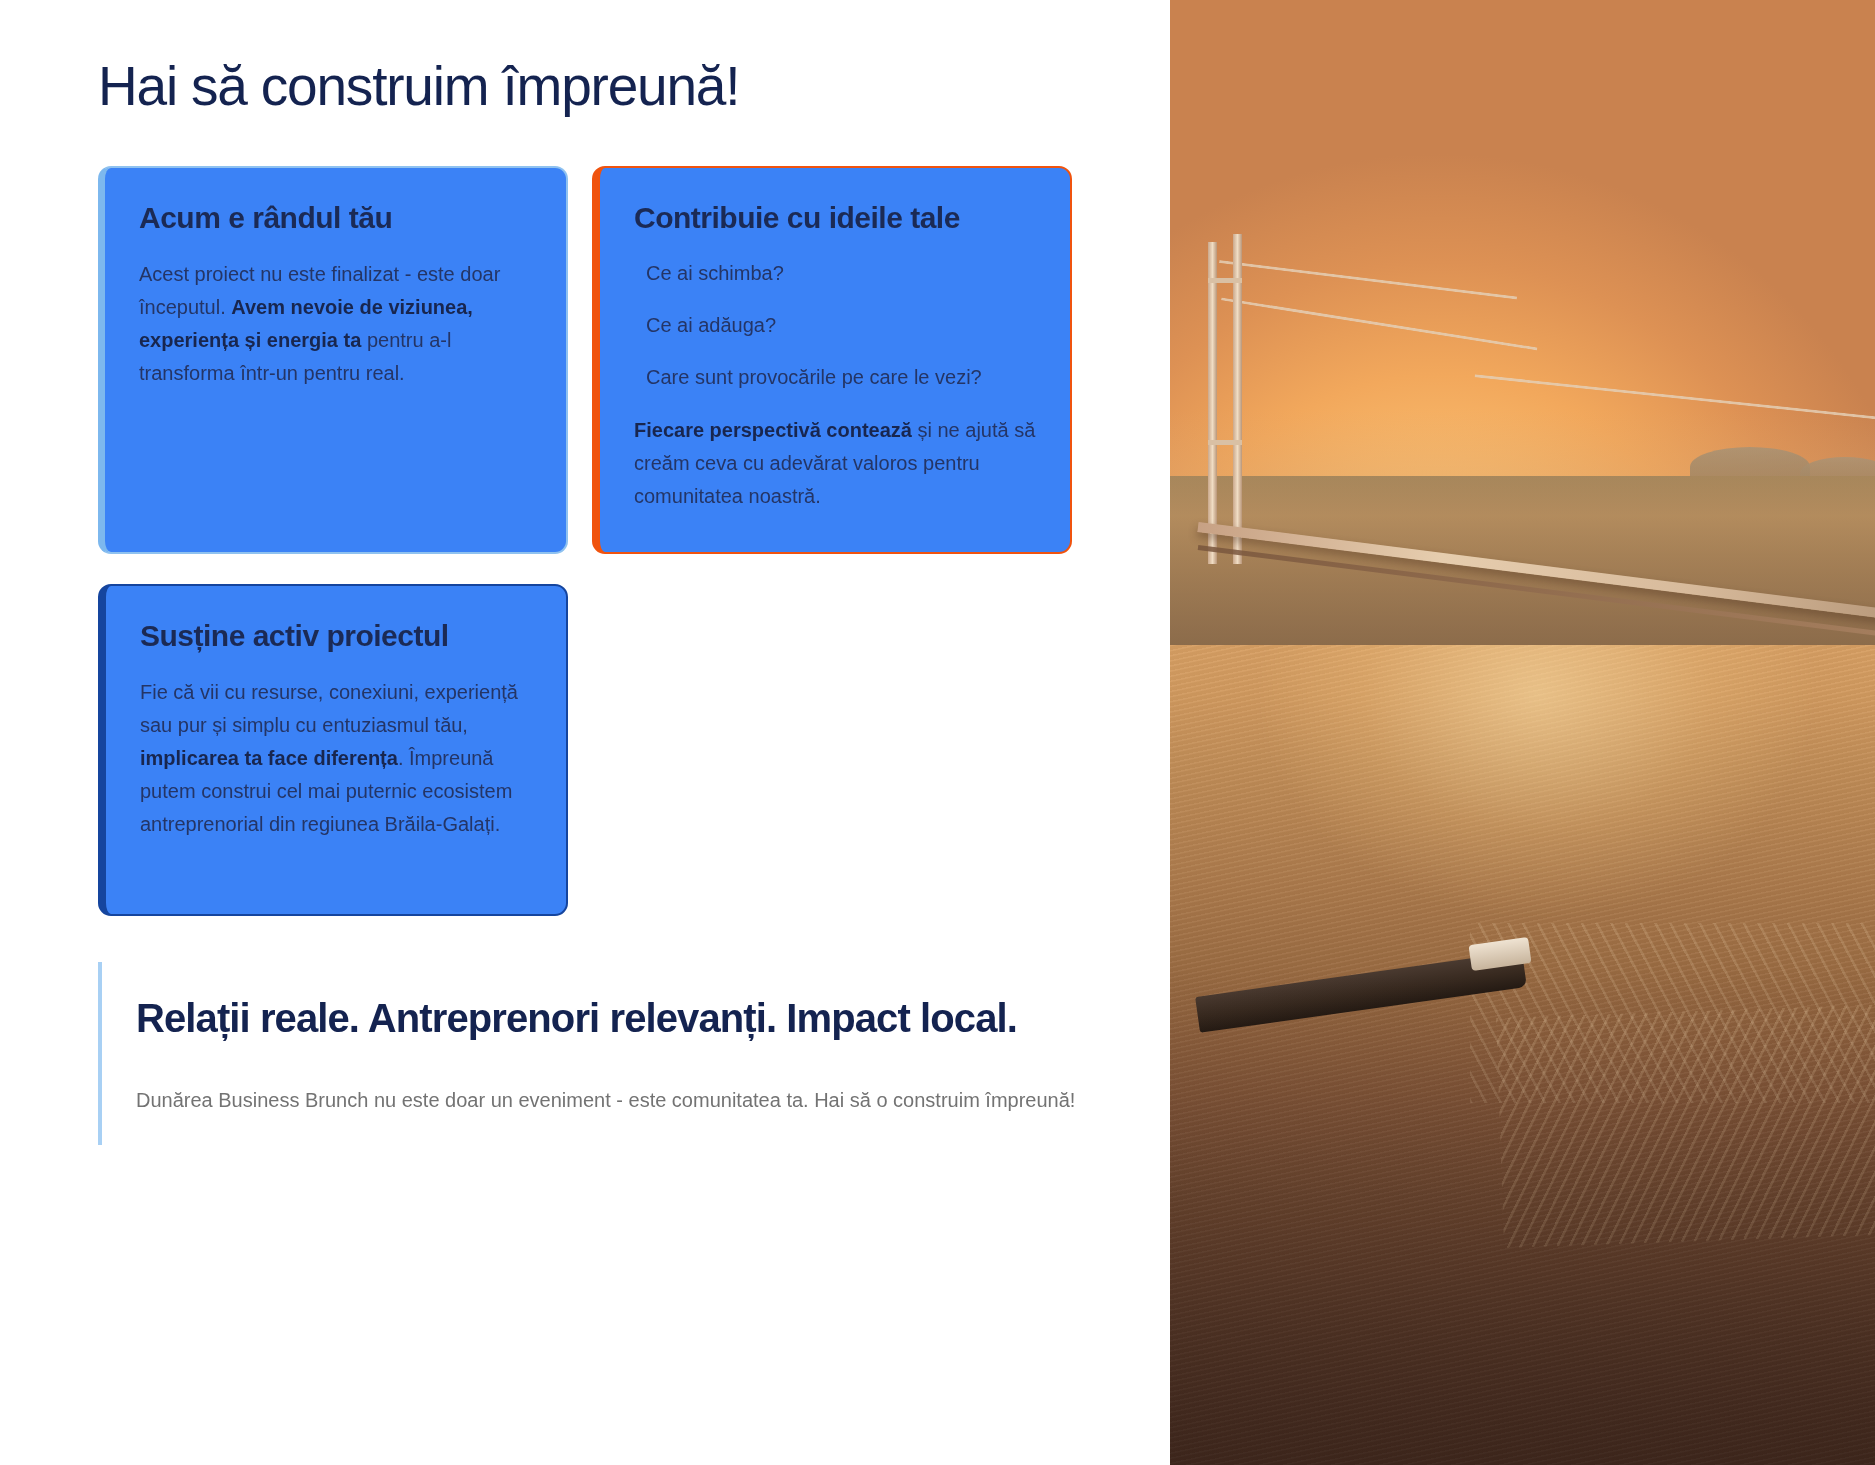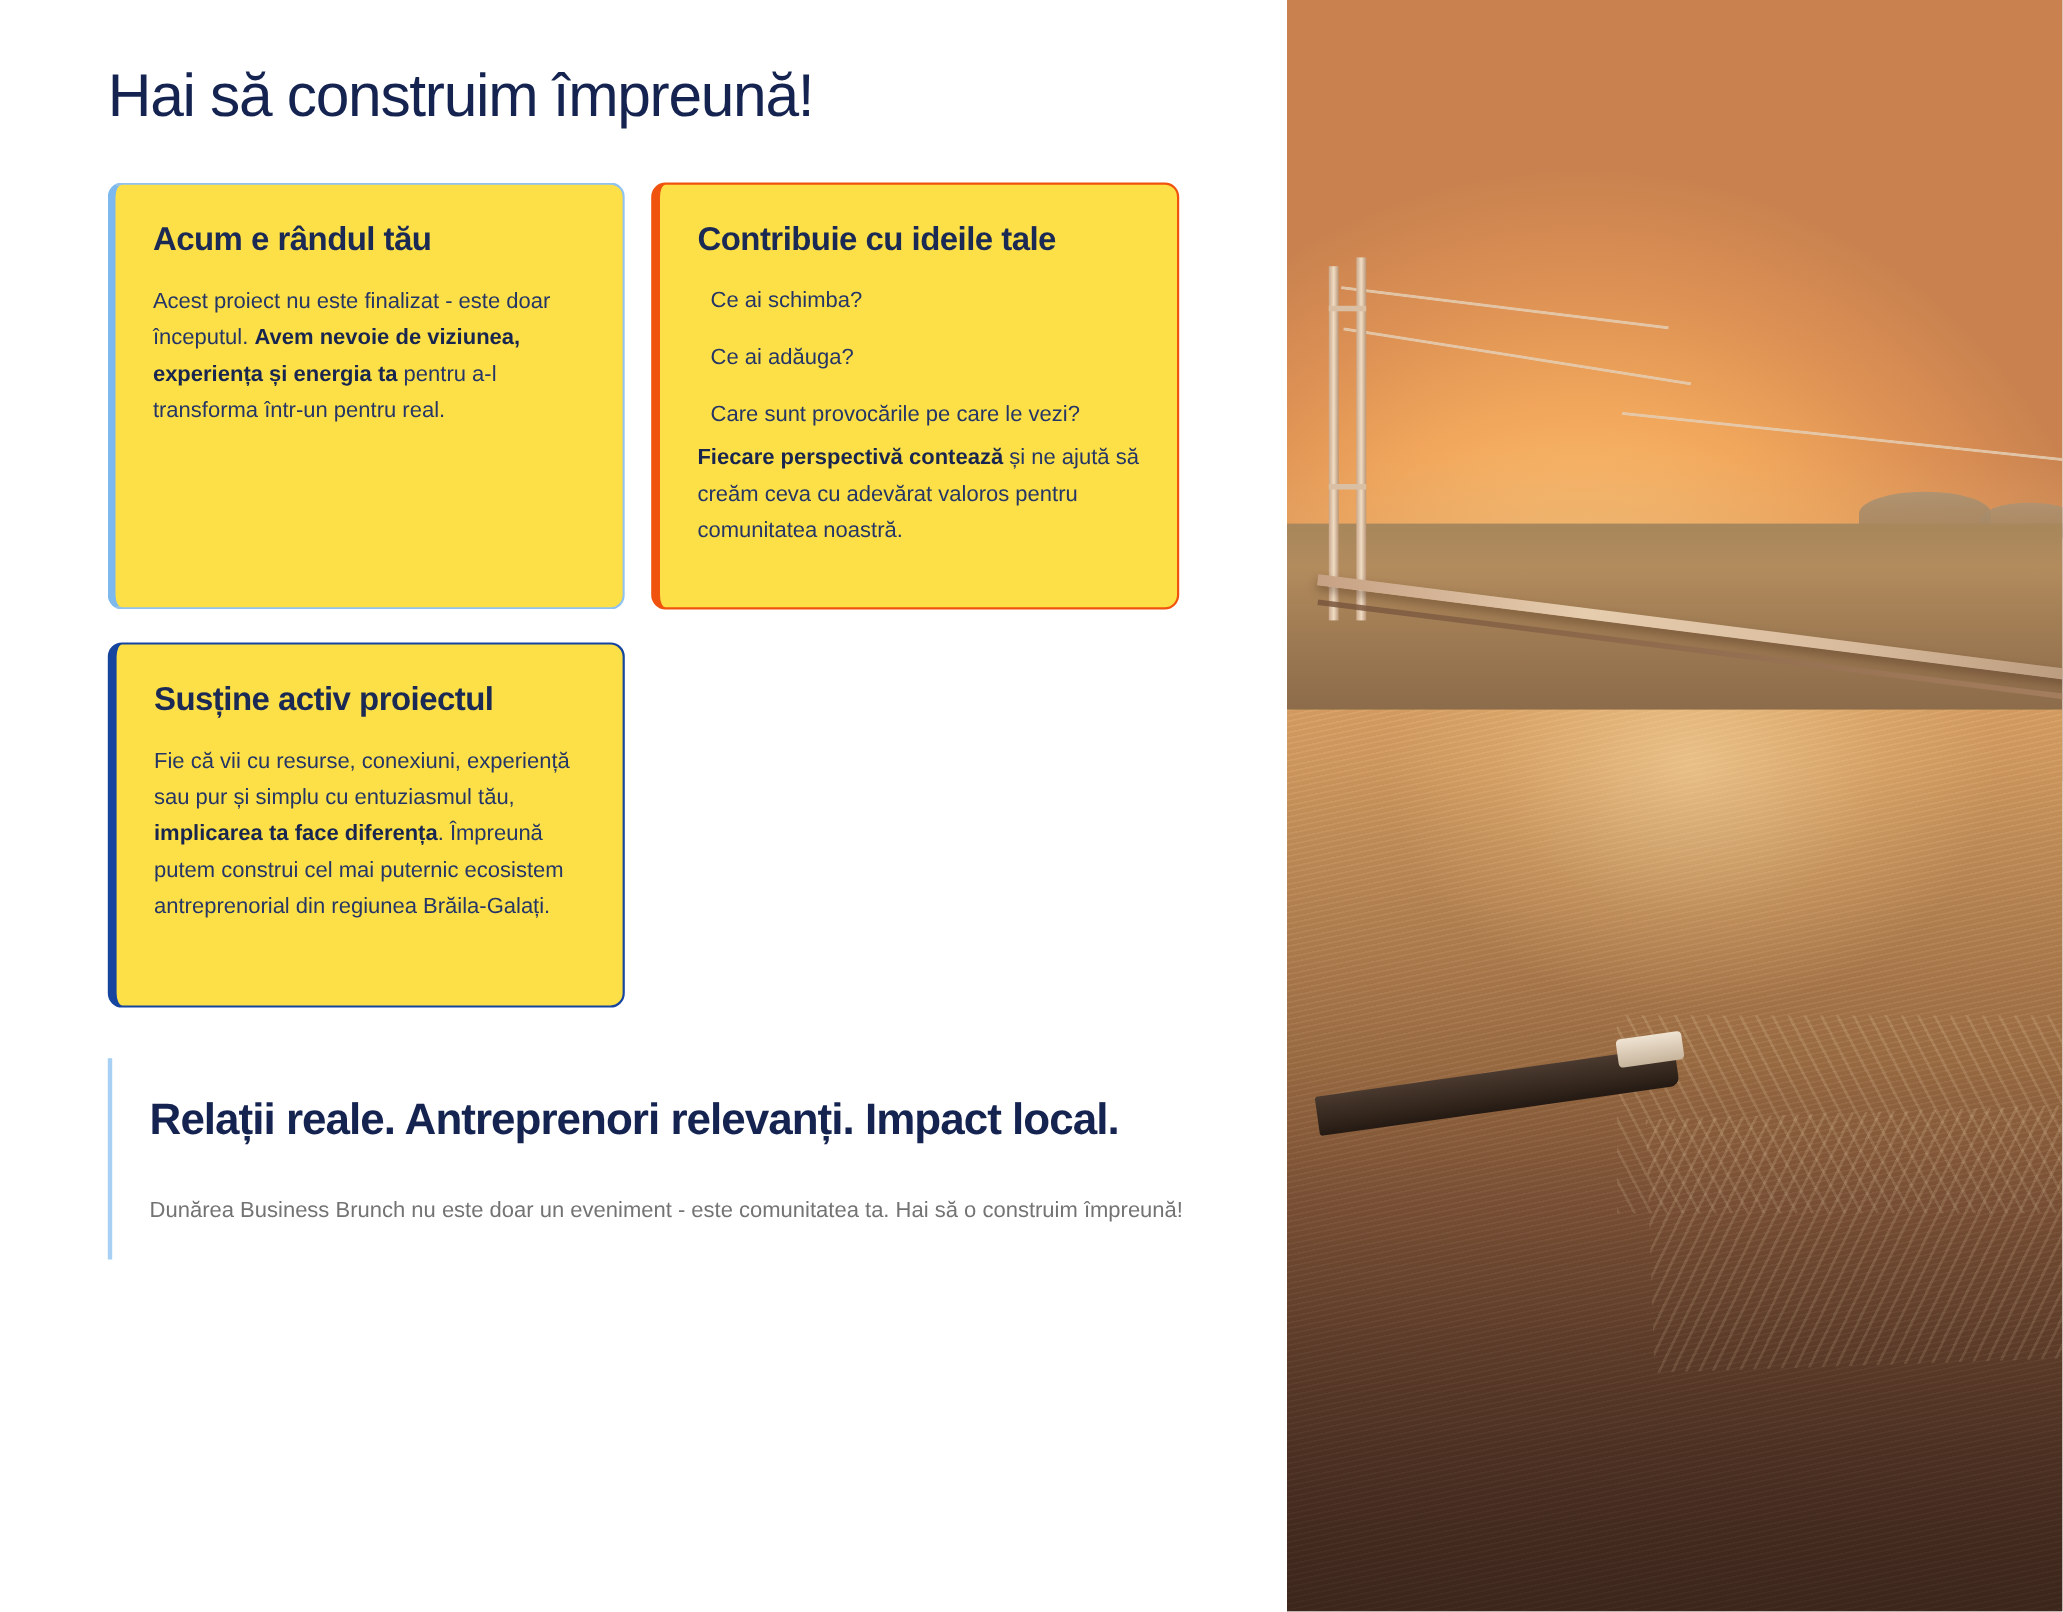--- a/index.html
+++ b/index.html
@@ -31,21 +31,21 @@
   
   .cards {
     display: grid;
     grid-template-columns: 470px 480px;
     column-gap: 24px;
     row-gap: 30px;
     align-items: start;
   }
 
   .card {
-    background: #fde047;
+    background: #3b82f6;
     border-radius: 13px;
     padding: 32px 34px 34px 34px;
     position: relative;
   }
   .card-lightblue {
     border: 2px solid #8FC2F0;
     border-left: 7px solid #7DB8EE;
     min-height: 388px;
   }
   .card-orange {
@@ -83,21 +83,21 @@
   .q-list { display: flex; flex-direction: column; gap: 22px; margin-left: 12px; }
   .q-item {
     font-size: 20px;
     line-height: 1.5;
     color: #243566;
   }
   .q-closing {
     font-size: 20px;
     line-height: 1.66;
     color: #243566;
-    margin-top: 8px;
+    margin-top: 22px;
   }
   .q-closing b { font-weight: 700; color: #18264f; }
 
   
   .closing {
     margin-top: 46px;
     border-left: 4px solid #A8D0F4;
     padding: 30px 0 28px 34px;
     max-width: 1010px;
   }

